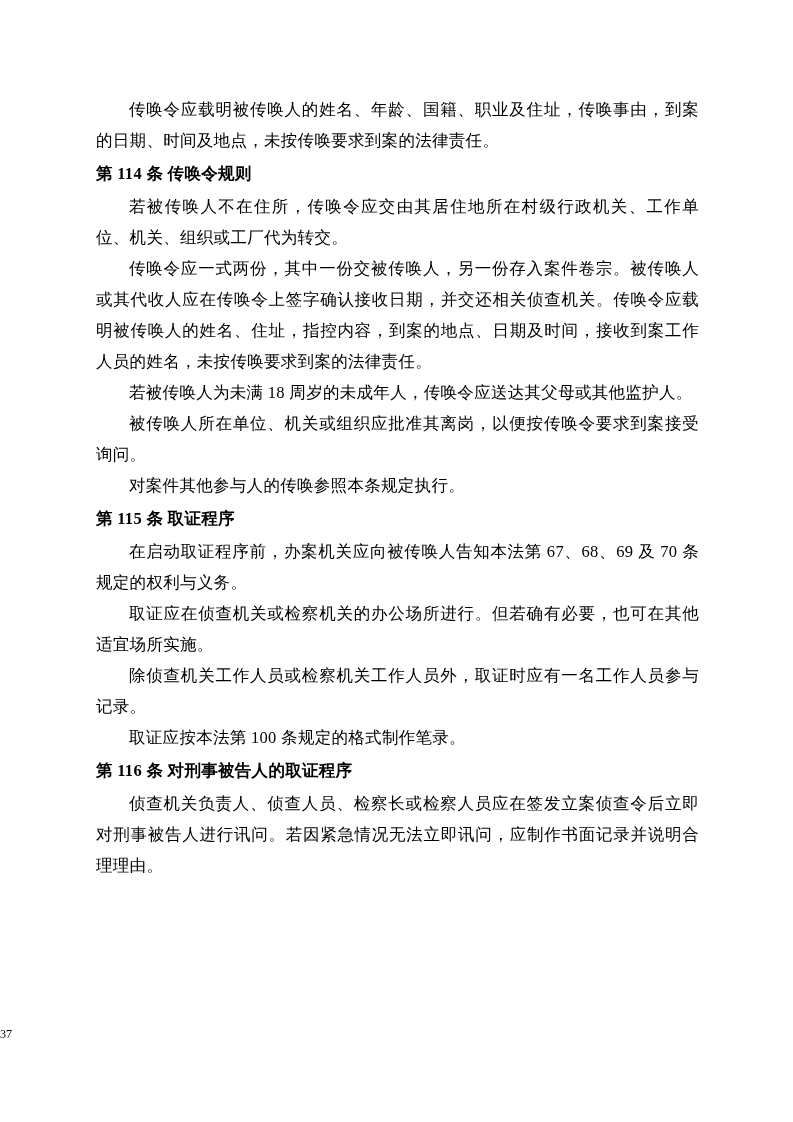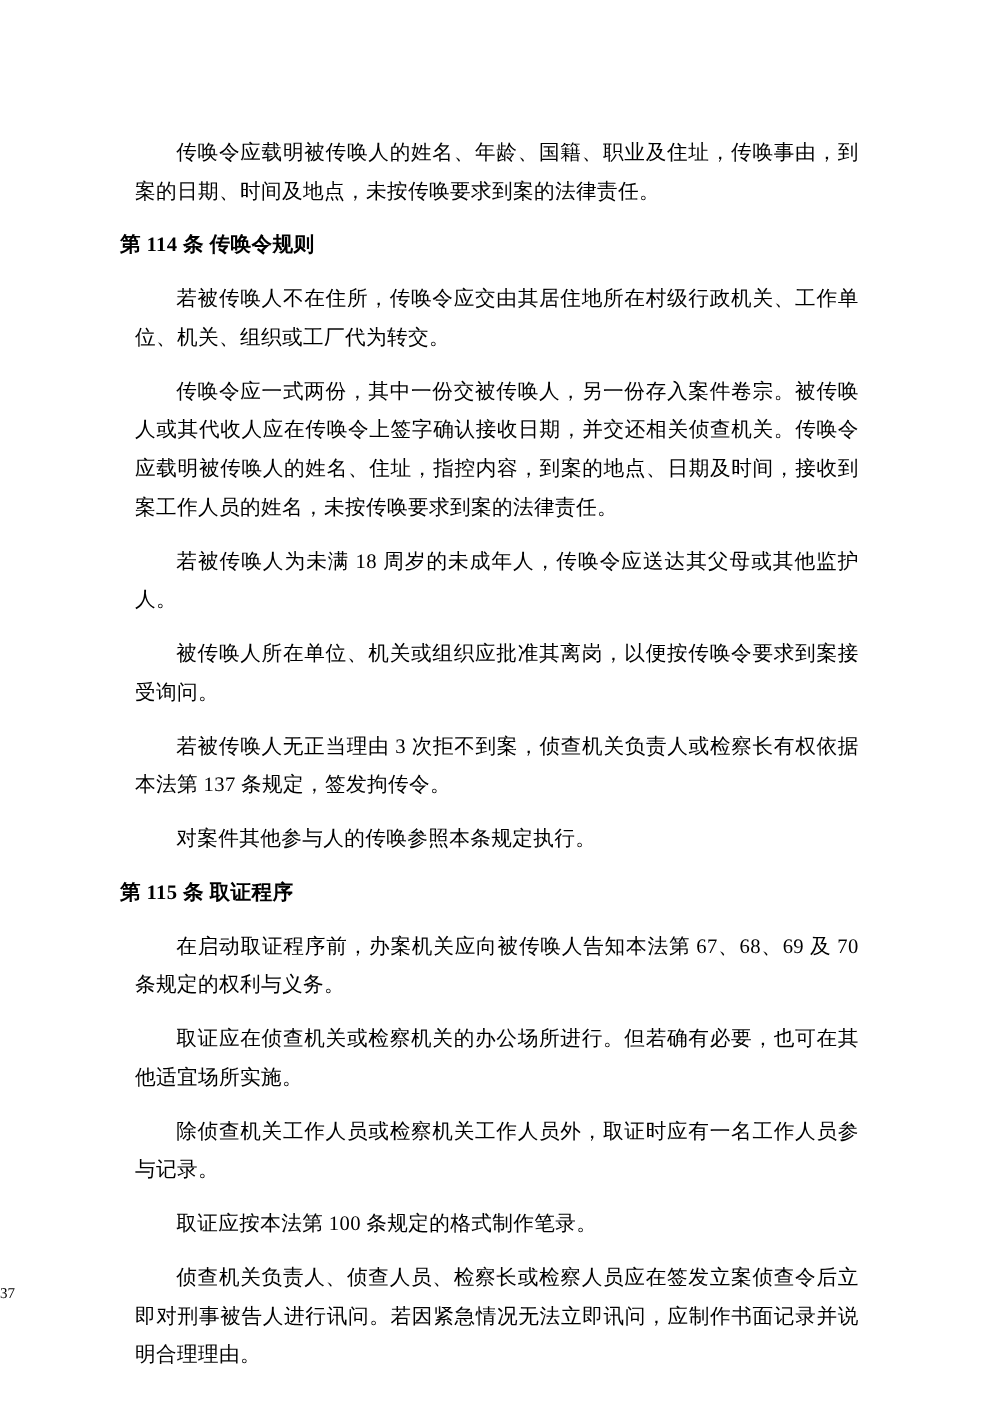--- a/index.html
+++ b/index.html
@@ -17,21 +17,21 @@
     overflow: hidden;
     box-sizing: border-box;
   }
   .content {
     position: absolute;
     left: 96px;
     top: 94px;
     width: 603px;
   }
   .para {
-    margin: 12px;
+    margin: 0;
     font-size: 16.5px;
     line-height: 31px;
     text-align: justify;
     text-justify: inter-ideograph;
     text-indent: 2em;
     letter-spacing: 0.3px;
     word-break: break-all;
   }
   .heading {
     margin: 2px 0 2px 0;
@@ -55,23 +55,23 @@
 <body>
 
 <div class="page">
   <div class="content">
     <p class="para">传唤令应载明被传唤人的姓名、年龄、国籍、职业及住址，传唤事由，到案的日期、时间及地点，未按传唤要求到案的法律责任。</p>
     <h2 class="heading">第 114 条 传唤令规则</h2>
     <p class="para">若被传唤人不在住所，传唤令应交由其居住地所在村级行政机关、工作单位、机关、组织或工厂代为转交。</p>
     <p class="para">传唤令应一式两份，其中一份交被传唤人，另一份存入案件卷宗。被传唤人或其代收人应在传唤令上签字确认接收日期，并交还相关侦查机关。传唤令应载明被传唤人的姓名、住址，指控内容，到案的地点、日期及时间，接收到案工作人员的姓名，未按传唤要求到案的法律责任。</p>
     <p class="para">若被传唤人为未满 18 周岁的未成年人，传唤令应送达其父母或其他监护人。</p>
     <p class="para">被传唤人所在单位、机关或组织应批准其离岗，以便按传唤令要求到案接受询问。</p>
-    <p class="para">若被传唤人无正当理由 3 次拒不到案，侦查机关负责人或检察长有权依据本法第 137 条规定，签发拘传令。</p>
     <p class="para">对案件其他参与人的传唤参照本条规定执行。</p>
     <h2 class="heading">第 115 条 取证程序</h2>
     <p class="para">在启动取证程序前，办案机关应向被传唤人告知本法第 67、68、69 及 70 条规定的权利与义务。</p>
     <p class="para">取证应在侦查机关或检察机关的办公场所进行。但若确有必要，也可在其他适宜场所实施。</p>
     <p class="para">除侦查机关工作人员或检察机关工作人员外，取证时应有一名工作人员参与记录。</p>
     <p class="para">取证应按本法第 100 条规定的格式制作笔录。</p>
+    <h2 class="heading">第 116 条 对刑事被告人的取证程序</h2>
     <p class="para">侦查机关负责人、侦查人员、检察长或检察人员应在签发立案侦查令后立即对刑事被告人进行讯问。若因紧急情况无法立即讯问，应制作书面记录并说明合理理由。</p>
   </div>
   <div class="page-number">37</div>
 </div>
 
 </body></html>

